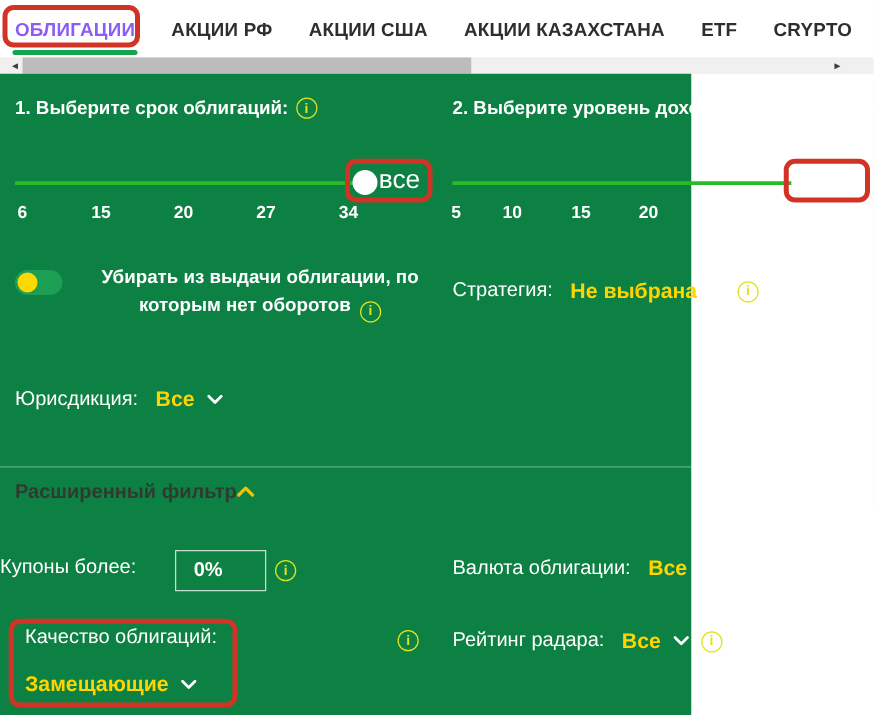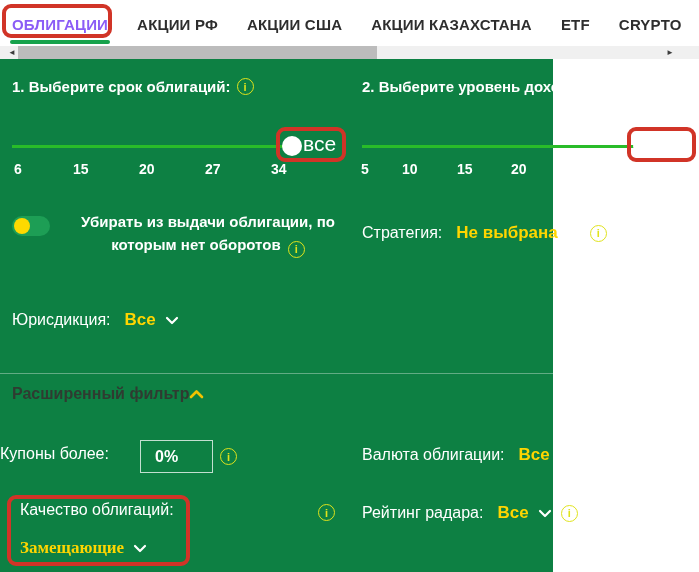--- a/index.html
+++ b/index.html
@@ -233,21 +233,21 @@
         <svg width="14" height="9" viewBox="0 0 14 9">
             <polyline points="2,2 7,7 12,2" fill="none" stroke="#ffffff" stroke-width="2.2" stroke-linecap="round" stroke-linejoin="round"></polyline>
           </svg>
       </span>
     </div>
 
     <div class="row" style="left:20px; top:442px;">
       <span class="lbl">Качество облигаций:</span>
     </div>
     <span class="info-icon abs" style="left:318px; top:445px;">i</span>
-    <div class="row" style="left:20px; top:479px;font-family:Liberation Serif, serif;">
+    <div class="row" style="left:20px; top:479px;">
       <span class="val" style="margin-left:0;">Замещающие</span>
       <span class="chev">
         <svg width="14" height="9" viewBox="0 0 14 9">
             <polyline points="2,2 7,7 12,2" fill="none" stroke="#ffffff" stroke-width="2.2" stroke-linecap="round" stroke-linejoin="round"></polyline>
           </svg>
       </span>
     </div>
 
     <div class="row" style="left:362px; top:444px;">
       <span class="lbl">Рейтинг радара:</span>

